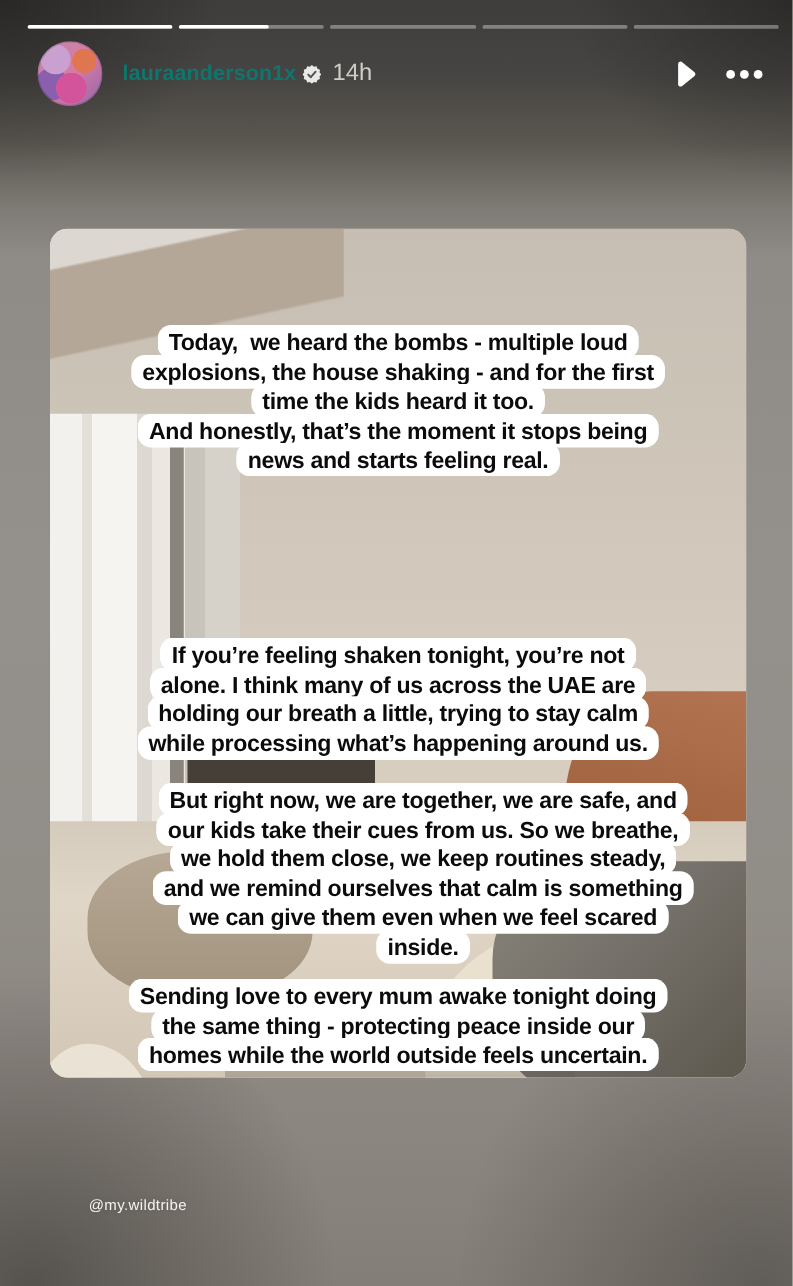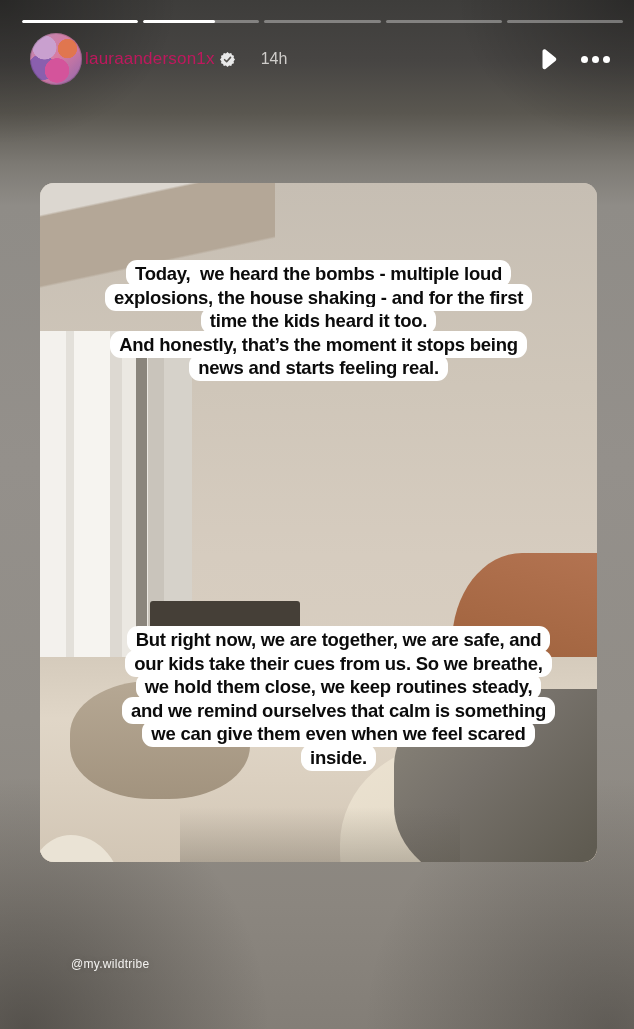--- a/index.html
+++ b/index.html
@@ -24,23 +24,23 @@
   .avatar{
     width:52px;height:52px;border-radius:50%;flex:0 0 auto;
     background:
       radial-gradient(circle at 28% 28%, #c9a0cf 0 22%, rgba(0,0,0,0) 23%),
       radial-gradient(circle at 72% 30%, #e0764f 0 18%, rgba(0,0,0,0) 19%),
       radial-gradient(circle at 52% 72%, #d4549b 0 26%, rgba(0,0,0,0) 27%),
       radial-gradient(circle at 22% 66%, #8a5fae 0 24%, rgba(0,0,0,0) 25%),
       linear-gradient(135deg,#b88ab5 0%,#d97ba1 50%,#8f67ad 100%);
     box-shadow:inset 0 0 0 1px rgba(0,0,0,.15);
   }
-  .username{margin-left:3px;color:#be185d;font-size:17px;font-weight:400;letter-spacing:.2px;}
+  .username{margin-left:16px;color:#0f766e;font-size:17px;font-weight:700;letter-spacing:.2px;}
   .badge{margin-left:5px;display:inline-flex;align-items:center;}
-  .time{margin-left:26px;color:#cfcdca;font-size:16px;font-weight:400;}
+  .time{margin-left:9px;color:#cfcdca;font-size:19px;font-weight:400;}
   .header-right{margin-left:auto;display:flex;align-items:center;gap:21px;}
   .play-btn{display:flex;align-items:center;justify-content:center;width:24px;height:24px;}
   .dots{display:flex;gap:4px;align-items:center;}
   .dot{width:7px;height:7px;border-radius:50%;background:#ffffff;}
 
   
   .photo{
     position:absolute;left:40px;top:183px;width:557px;height:679px;
     border-radius:14px;overflow:hidden;background:#cfc7bb;
   }
@@ -149,21 +149,28 @@
   <div class="layer scene-pillow-cream"></div>
   <div class="layer scene-pillow-olive"></div>
   <div class="layer scene-fringe"></div>
   <div class="layer scene-shadow-bottom"></div>
 
   <div class="story-text tb1"><span class="pill">Today,  we heard the bombs - multiple loud
 explosions, the house shaking - and for the first
 time the kids heard it too.
 And honestly, that’s the moment it stops being
 news and starts feeling real.</span></div>
+  <div class="story-text tb3"><span class="pill">If you’re feeling shaken tonight, you’re not
+alone. I think many of us across the UAE are
+holding our breath a little, trying to stay calm
+while processing what’s happening around us.</span></div>
   <div class="story-text tb4"><span class="pill">But right now, we are together, we are safe, and
 our kids take their cues from us. So we breathe,
 we hold them close, we keep routines steady,
 and we remind ourselves that calm is something
 we can give them even when we feel scared
 inside.</span></div>
+  <div class="story-text tb5"><span class="pill">Sending love to every mum awake tonight doing
+the same thing - protecting peace inside our
+homes while the world outside feels uncertain.</span></div>
 </div>
 
 <div class="mention">@my.wildtribe</div>
 
 </body></html>

